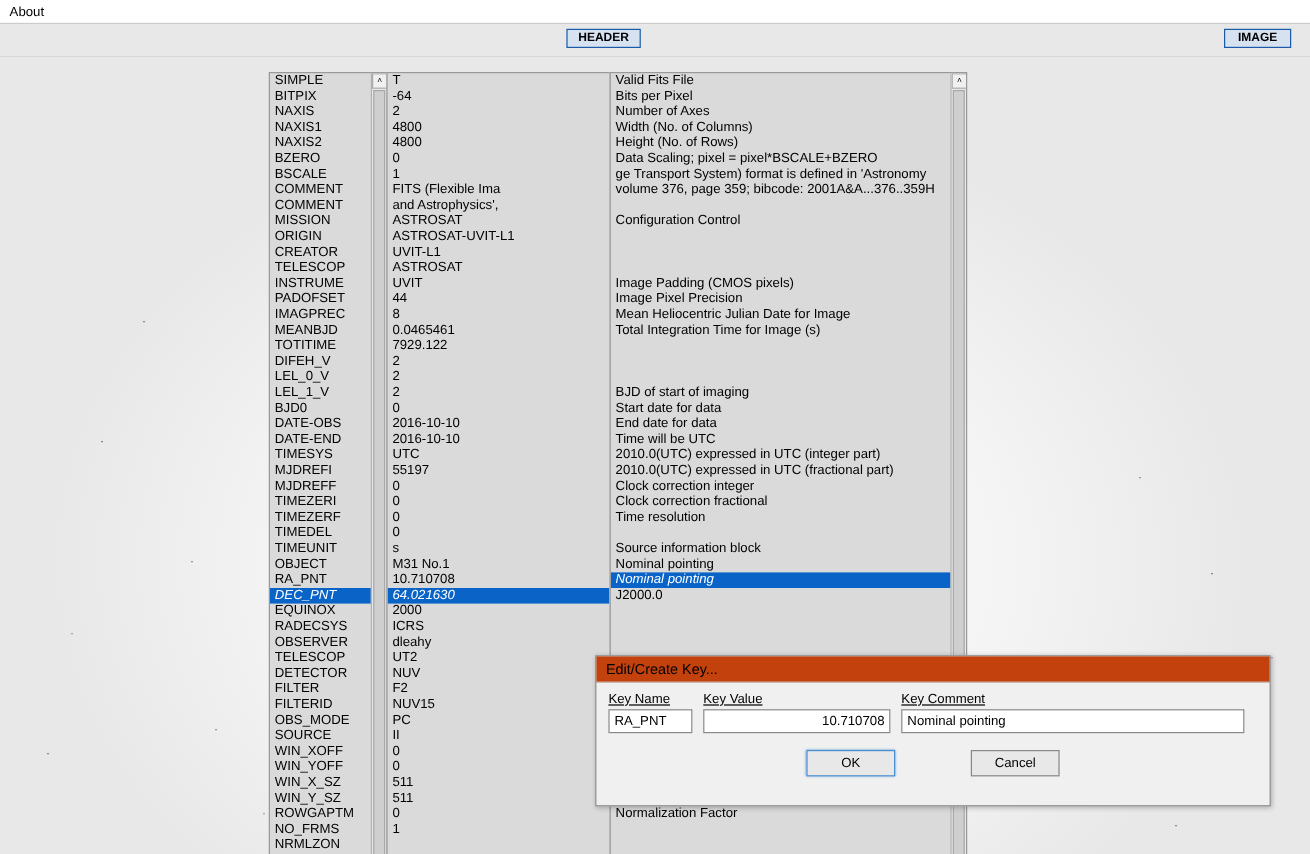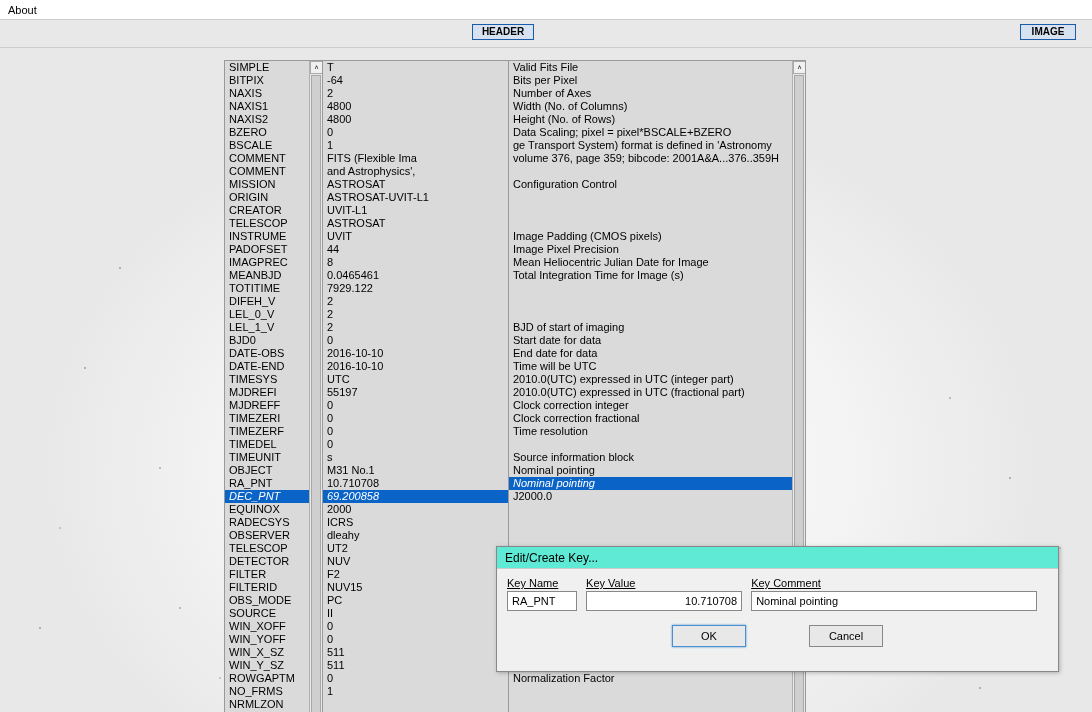--- a/index.html
+++ b/index.html
@@ -136,21 +136,21 @@
     top: 546px;
     left: 496px;
     width: 563px;
     height: 126px;
     background: #f0f0f0;
     border: 1px solid #888;
     box-shadow: 1px 1px 4px rgba(0,0,0,0.25);
     z-index: 10;
   }
   .dlg-title {
-    background: #5eead4;
+    background: #c2410c;
     border-bottom: 1px solid #ccc;
     height: 22px;
     line-height: 22px;
     padding-left: 8px;
     font-size: 12px;
   }
   .dlg-body {
     position: relative;
     padding: 8px 10px;
   }
@@ -465,21 +465,21 @@
         <div class="row">
           <div class="cell" style="width:187px">s</div>
         </div>
         <div class="row">
           <div class="cell" style="width:187px">M31 No.1</div>
         </div>
         <div class="row">
           <div class="cell" style="width:187px">10.710708</div>
         </div>
         <div class="row sel">
-          <div class="cell" style="width:187px">69.200858</div>
+          <div class="cell" style="width:187px">64.021630</div>
         </div>
         <div class="row">
           <div class="cell" style="width:187px">2000</div>
         </div>
         <div class="row">
           <div class="cell" style="width:187px">ICRS</div>
         </div>
         <div class="row">
           <div class="cell" style="width:187px">dleahy</div>
         </div>

